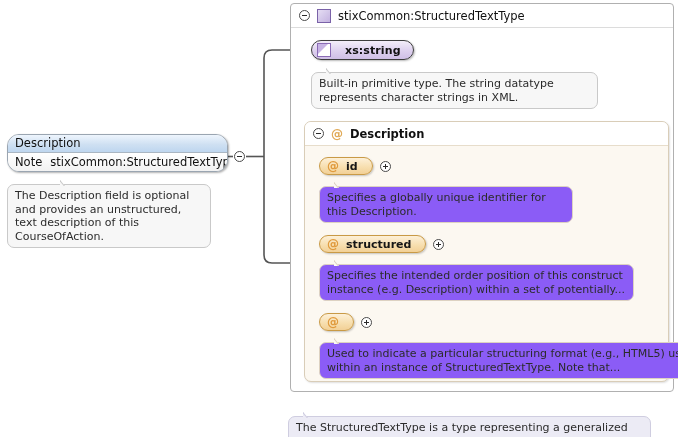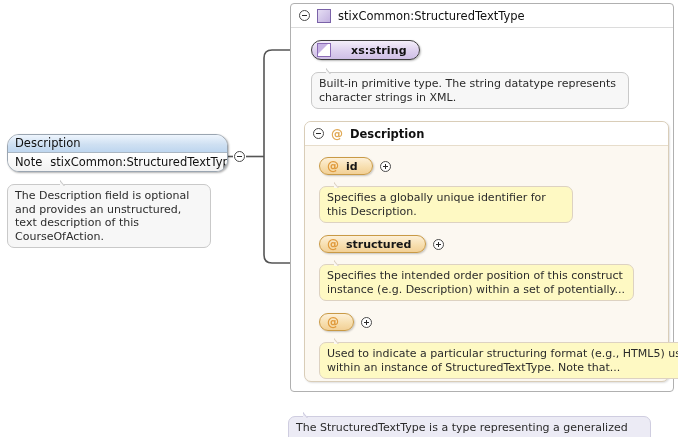--- a/index.html
+++ b/index.html
@@ -113,21 +113,21 @@
     left: 0; top: 1px;
     width: 11px; height: 11px;
     background: #f7f7f7;
     border-left: 1px solid #c9c9c9;
     border-top: 1px solid #c9c9c9;
     transform: rotate(42deg) skew(8deg, 8deg);
     transform-origin: 0 0;
   }
   .bubble.lav { background: #ecebf5; border-color: #cfcde0; }
   .bubble.lav .tail::after { background: #ecebf5; border-color: #cfcde0; }
-  .bubble.cream { background: #fef9c3; border-color: #ddd2c2; }
+  .bubble.cream { background: #8b5cf6; border-color: #ddd2c2; }
   .bubble.cream .tail::after { background: #fbf8f3; border-color: #ddd2c2; }
 
   
   .typepanel {
     left: 290px; top: 3px;
     width: 384px; height: 389px;
     border: 1px solid #b0b0b0;
     border-radius: 4px;
     background: #ffffff;
     box-sizing: border-box;
@@ -149,21 +149,21 @@
   .typepanel-title {
     font-size: 11.5px;
     color: #101010;
   }
 
   
   .typenode {
     left: 311px; top: 40px;
     display: flex;
     align-items: center;
-    gap: 20px;
+    gap: 14px;
     height: 20px;
     padding: 0 12px 0 5px;
     border: 1.4px solid #3d3d3d;
     border-radius: 10px;
     background: linear-gradient(to bottom, #f3eef9 0%, #ddd0ee 55%, #cfbfe6 100%);
     box-shadow: 1px 1px 2px rgba(0,0,0,0.28);
     box-sizing: border-box;
   }
   .slashicon {
     width: 12px; height: 12px;
@@ -281,21 +281,21 @@
     <div class="typeicon"></div>
     <div class="typepanel-title">stixCommon:StructuredTextType</div>
   </div>
 </div>
 
 <div class="abs typenode">
   <span class="slashicon"></span>
   <span class="typenode-label">xs:string</span>
 </div>
 
-<div class="abs bubble" style="left:311px; top:72px; width:318px;">
+<div class="abs bubble" style="left:311px; top:72px; width:287px;">
   <span class="tail" style="left:14px;"></span>
   <span>Built-in primitive type. The string datatype represents character strings in XML.</span>
 </div>
 
 <div class="abs attrsbox">
   <div class="attrsbox-head">
     <div class="togglecircle"></div>
     <span class="at-sym">@</span>
     <span class="attrsbox-title">Description</span>
   </div>

